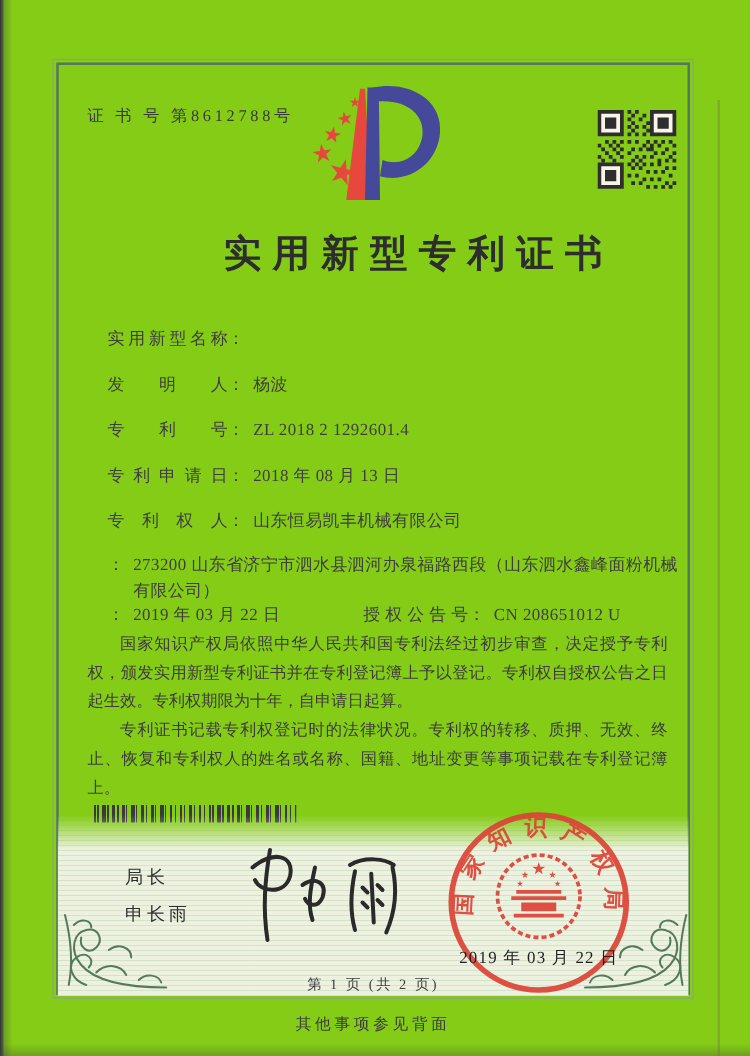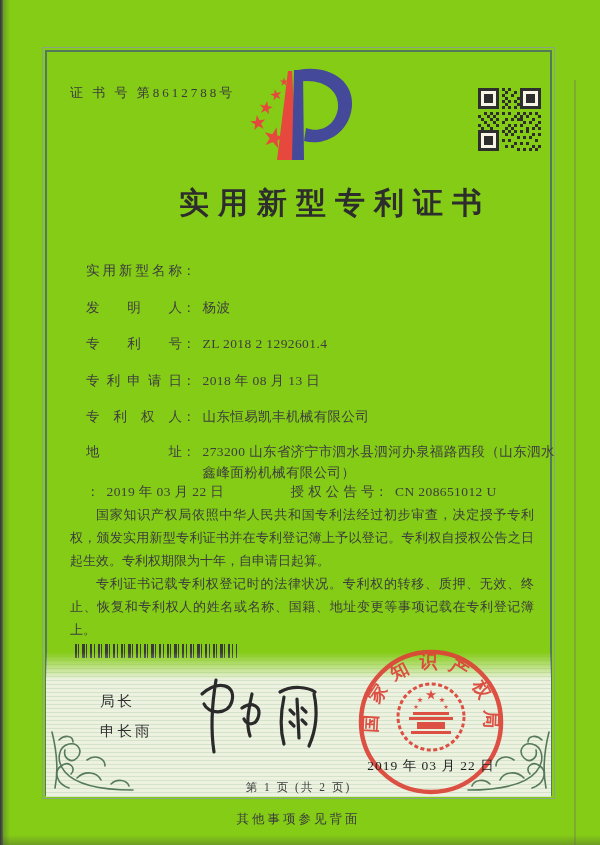--- a/index.html
+++ b/index.html
@@ -137,21 +137,20 @@
     <span class="lbl">专利申请日</span>
       <span class="colon">：</span>
       <span class="val">2018 年 08 月 13 日</span>
   </div>
   <div class="row r5">
     <span class="lbl">专利权人</span>
       <span class="colon">：</span>
       <span class="val">山东恒易凯丰机械有限公司</span>
   </div>
   <div class="row r6">
-    <span class="lbl">地址</span>
       <span class="colon">：</span>
       <span class="val">273200 山东省济宁市泗水县泗河办泉福路西段（山东泗水鑫峰面粉机械有限公司）</span>
   </div>
   <div class="row rg">
       <span class="colon">：</span>
       <span class="val-fixed">2019 年 03 月 22 日</span>
     <span class="lbl2">授权公告号</span>
       <span class="colon">：</span>
       <span class="val">CN 208651012 U</span>
   </div>

